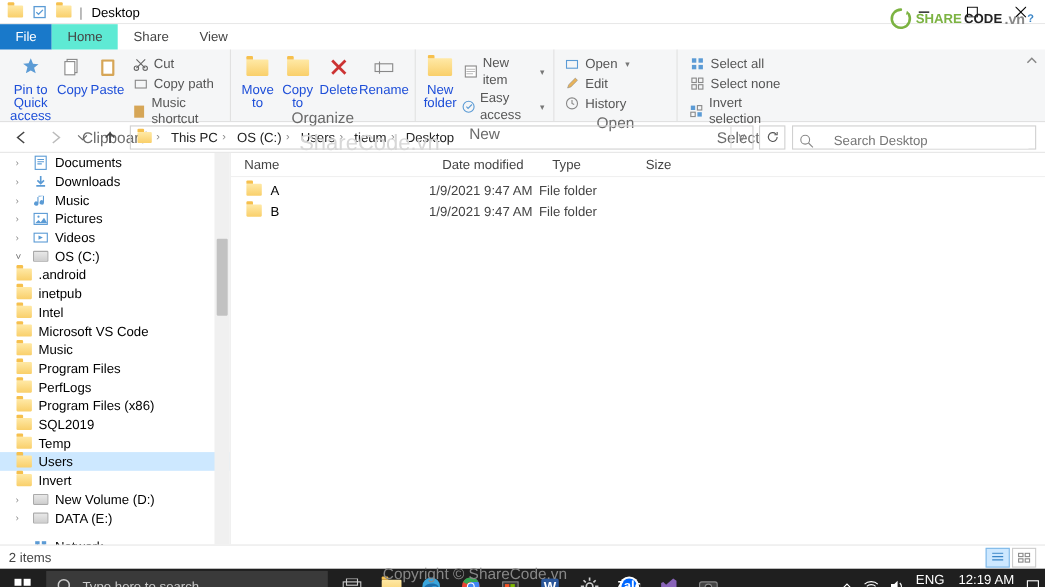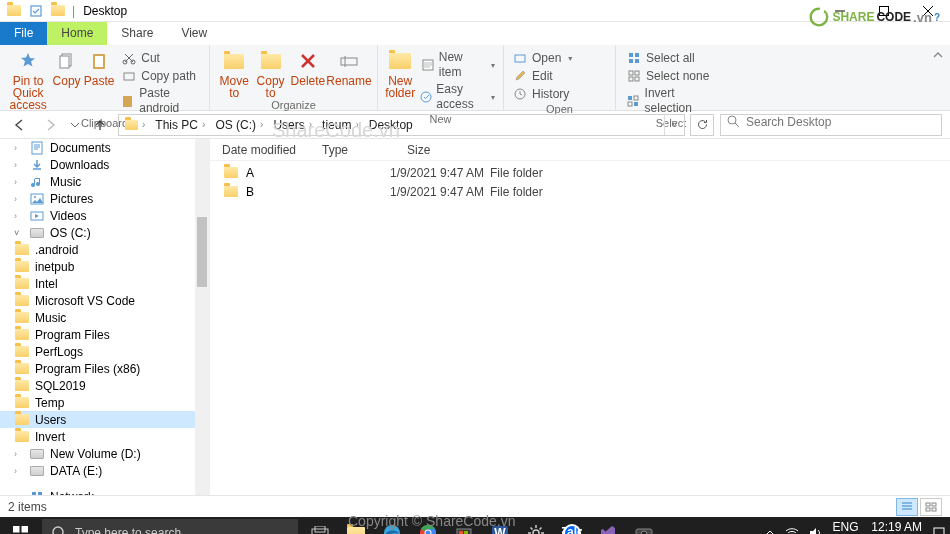--- a/index.html
+++ b/index.html
@@ -8,37 +8,37 @@
 .titlebar .qat{display:flex;gap:6px;align-items:center}
 .titlebar .qat-icon{width:16px;height:16px;display:flex;align-items:center;justify-content:center}
 .titlebar .title{margin-left:8px;color:#000}
 .titlebar .winbtns{margin-left:auto;display:flex}
 .winbtn{width:44px;height:22px;display:flex;align-items:center;justify-content:center}
 .folder-ico{display:inline-block;width:14px;height:11px;background:linear-gradient(#ffe9a6,#f9cf6a);border-radius:1px;position:relative}
 .folder-ico:before{content:"";position:absolute;top:-3px;left:0;width:6px;height:3px;background:#f6c04d;border-radius:1px 1px 0 0}
 .tabs{display:flex;height:23px;background:#fff}
 .tab{padding:4px 14px;color:#444}
 .tab.file{background:#1979ca;color:#fff}
-.tab.active{background:#bef264}
+.tab.active{background:#5eead4}
 .ribbon{height:66px;background:#f5f6f7;border-bottom:1px solid #e1e1e1;display:flex}
 .rgroup{border-right:1px solid #e1e1e1;display:flex;flex-direction:column;padding:2px 6px 0}
 .rgroup .items{flex:1;display:flex;align-items:flex-start}
-.rgroup .label{text-align:center;color:#6a6a6a;font-size:11px;padding-bottom:2px}
-.rbig{display:flex;flex-direction:column;align-items:center;width:52px;padding-top:2px;gap:2px;color:#c2410c;text-align:center;line-height:12px}
+.rgroup .label{text-align:center;color:#6a6a6a;font-size:14px;padding-bottom:2px}
+.rbig{display:flex;flex-direction:column;align-items:center;width:52px;padding-top:2px;gap:2px;color:#1d4ed8;text-align:center;line-height:12px}
 .rbig .ic{width:28px;height:24px;display:flex;align-items:center;justify-content:center}
 .rsmall{display:flex;align-items:center;gap:4px;color:#555;padding:1px 2px;line-height:15px}
 .rsmall .ic{width:16px;height:16px;display:flex;align-items:center;justify-content:center}
 .col{display:flex;flex-direction:column;justify-content:flex-start;margin-top:2px}
 .addr{height:28px;border-bottom:1px solid #e6e6e6;display:flex;align-items:center;padding:3px 8px;gap:6px}
 .navbtn{width:24px;height:22px;display:flex;align-items:center;justify-content:center;color:#666}
 .crumbs{flex:1;border:1px solid #d0d0d0;height:22px;display:flex;align-items:center;overflow:hidden}
 .crumb{padding:0 4px 0 6px;display:flex;align-items:center;gap:4px;color:#222}
 .crumb .chev{color:#888;font-size:10px}
 .refresh{width:24px;border:1px solid #d0d0d0;height:22px;display:flex;align-items:center;justify-content:center;color:#555;margin-left:-1px}
-.searchbox{width:222px;border:1px solid #d0d0d0;height:22px;display:flex;align-items:flex-start;padding:0 6px;gap:6px;color:#888}
+.searchbox{width:222px;border:1px solid #d0d0d0;height:22px;display:flex;align-items:flex-end;padding:0 6px;gap:18px;color:#888}
 .searchbox input{border:none;outline:none;flex:1;font-size:12px;color:#222}
 .body{display:flex;height:356px}
 .tree{width:210px;overflow:hidden;border-right:1px solid #f0f0f0;position:relative}
 .tree .scrolltrack{position:absolute;right:0;top:0;width:14px;height:100%;background:#f0f0f0}
 .tree .scrollthumb{position:absolute;right:2px;top:78px;width:10px;height:70px;background:#c2c2c2;border-radius:1px}
 .tree ul{list-style:none}
 .tree li{display:flex;align-items:center;height:17px;gap:5px;white-space:nowrap;padding-left:14px}
 .tree li.sub{}
 .tree li.sel{background:#cde8ff}
 .tree li.spacer{height:9px}
@@ -172,21 +172,21 @@
               </svg>
             </span>
             <span>Copy path</span>
           </div>
         <div class="rsmall">
             <span class="ic">
               <svg width="14" height="14">
                 <rect x="2" y="2" width="9" height="11" fill="#d6a657"></rect>
               </svg>
             </span>
-            <span>Paste android</span>
+            <span>Music shortcut</span>
           </div>
       </div>
     </div>
     <div class="label">Clipboard</div>
   </div>
 
   <div class="rgroup" style="width:168px">
     <div class="items">
       <div class="rbig" style="width:40px">
           <span class="ic">
@@ -559,20 +559,21 @@
             </svg>
           </span>
           <span>Network</span>
         </li>
       </ul>
     <div class="scrolltrack"></div>
     <div class="scrollthumb"></div>
   </div>
   <div class="content">
     <div class="cols">
+      <div class="col-h col-name">Name</div>
       <div class="col-h col-date">Date modified</div>
       <div class="col-h col-type">Type</div>
       <div class="col-h col-size">Size</div>
     </div>
     <div class="rows" id="rows">
         <div class="row">
           <div class="nm">
             <span class="folder-ico"></span>
             <span>A</span>
           </div>

